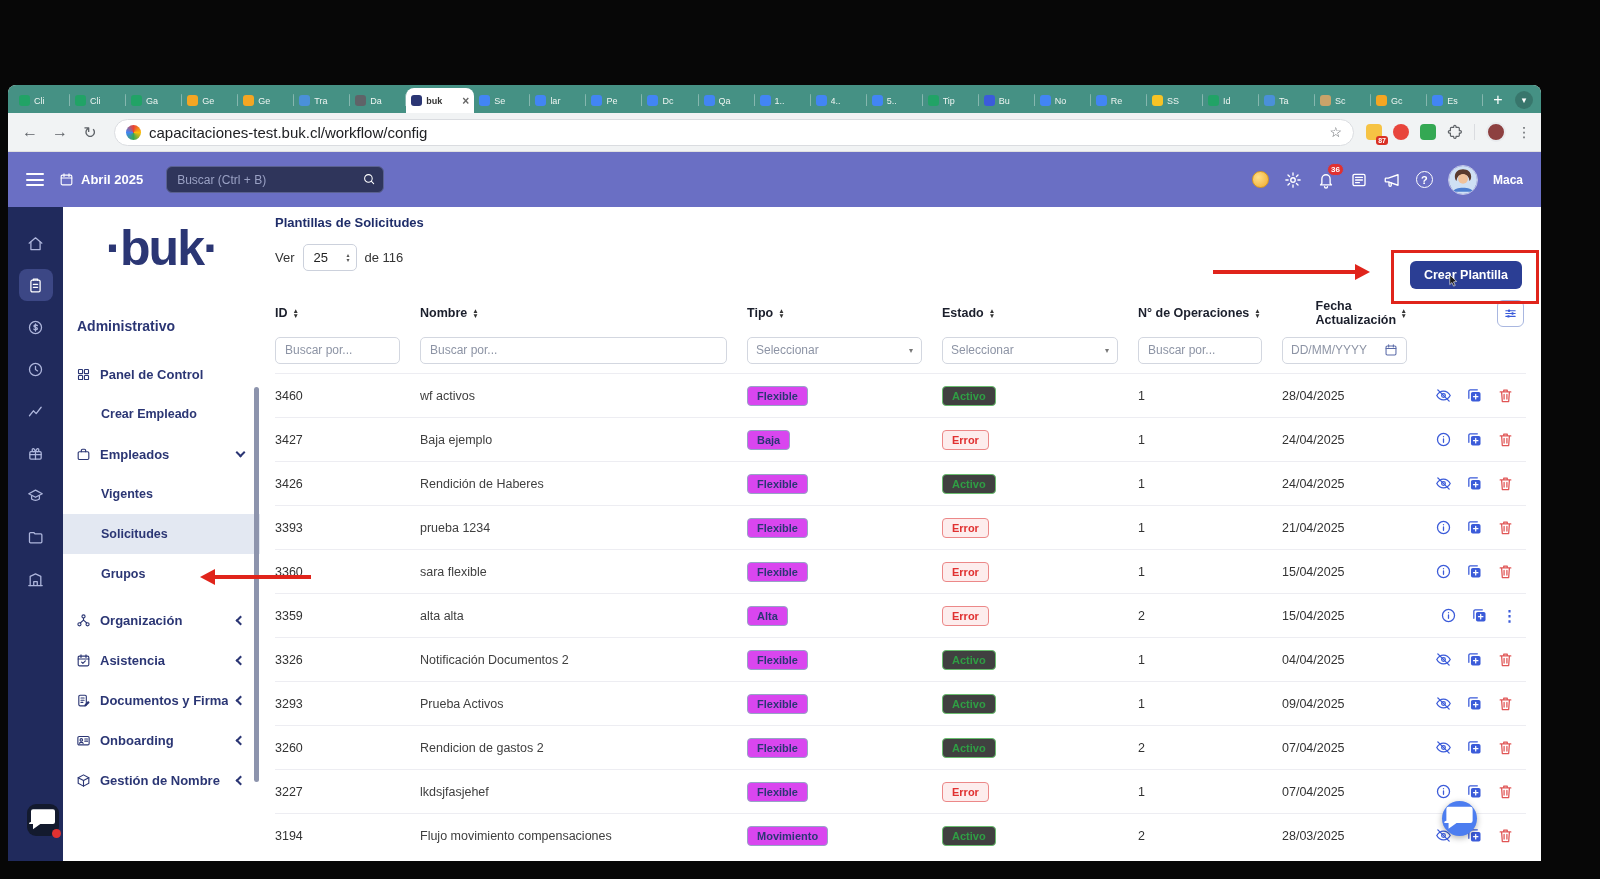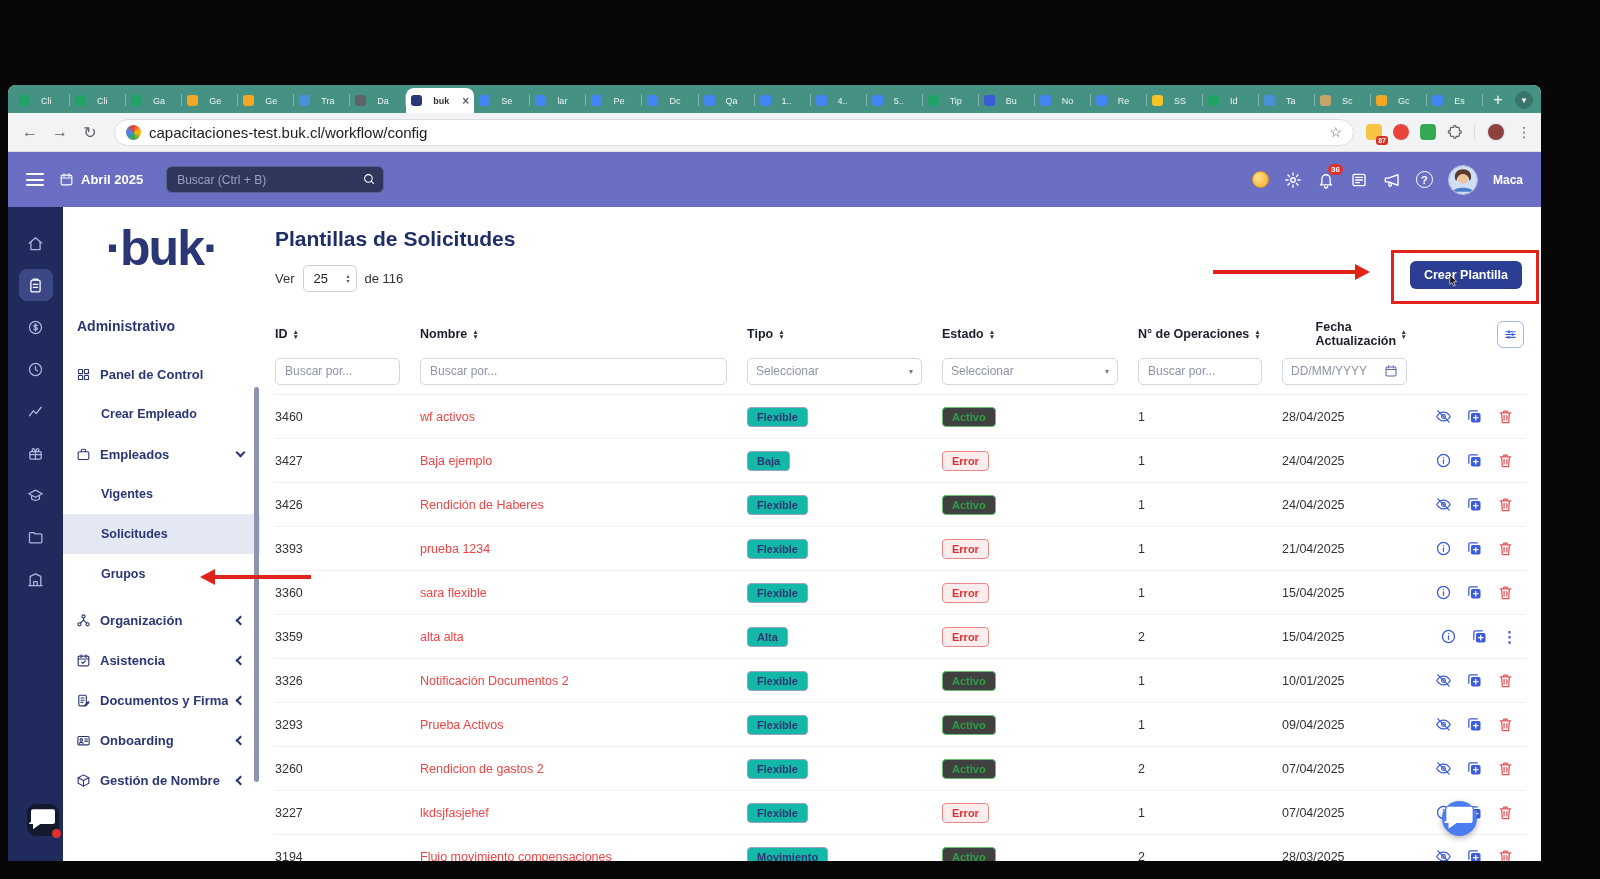--- a/index.html
+++ b/index.html
@@ -1,21 +1,21 @@
 <!DOCTYPE html>
 <html><head>
 <meta charset="utf-8">
 <style>
 *{margin:0;padding:0;box-sizing:border-box}
 html,body{width:1600px;height:879px;background:#070707;overflow:hidden;font-family:"Liberation Sans",sans-serif}
 .browser{position:absolute;left:8px;top:85px;width:1533px;height:776px;border-radius:8px 8px 0 0;overflow:hidden;background:#fff;display:flex;flex-direction:column}
 
 .tabstrip{height:28px;background:#459184;display:flex;align-items:flex-end;padding:3px 6px 0 6px;flex:none}
 #tabs{display:flex;flex:1;height:100%;align-items:flex-end;min-width:0}
-.tab{height:25px;flex:1 1 0;max-width:57px;display:flex;align-items:center;gap:11px;padding:0 5px;border-radius:8px 8px 0 0;color:#eef5f2;font-size:9px;overflow:hidden;position:relative;cursor:pointer}
+.tab{height:25px;flex:1 1 0;max-width:57px;display:flex;align-items:center;gap:4px;padding:0 5px;border-radius:8px 8px 0 0;color:#eef5f2;font-size:9px;overflow:hidden;position:relative;cursor:pointer}
 .tab:not(.active)::after{content:"";position:absolute;right:0;top:6px;height:12px;width:1px;background:rgba(255,255,255,.35)}
 .tab.active{background:#fff;color:#333;min-width:68px;font-weight:700}
 .fav{width:11px;height:11px;border-radius:3px;flex:none}
 .tlabel{white-space:nowrap;overflow:hidden;flex:1}
 .tclose{font-size:12px;color:#666;flex:none}
 .newtab{width:22px;height:22px;color:#fff;font-size:16px;display:flex;align-items:center;justify-content:center;margin:0 0 2px 4px;cursor:pointer}
 .tabcaret{width:18px;height:18px;border-radius:50%;background:rgba(0,0,0,.18);color:#fff;font-size:9px;display:flex;align-items:center;justify-content:center;margin:0 2px 4px 6px;cursor:pointer}
 
 .toolbar{height:39px;background:#f1f3f4;display:flex;align-items:center;padding:0 10px;gap:6px;border-bottom:1px solid #e0e0e0;flex:none}
 .navbtn{color:#5f6368;font-size:16px;width:24px;text-align:center;cursor:pointer}
@@ -68,21 +68,21 @@
 .mitem.disabled{color:#a6adc6;cursor:default}
 .mitem.gap{margin-top:6px}
 .lockic{width:13px;height:13px}
 .lockic svg{width:13px;height:13px}
 .chev{width:7px;height:7px;border-right:2px solid #2b3674;border-bottom:2px solid #2b3674;flex:none;margin-right:3px}
 .chev.down{transform:rotate(45deg);margin-top:-4px}
 .chev.left{transform:rotate(135deg)}
 .sbscroll{position:absolute;right:1px;top:180px;width:5px;height:395px;background:#8d94ad;border-radius:3px}
 
 .main{flex:1;background:#fff;position:relative;overflow:hidden;padding:0 15px;min-width:0}
-.ptitle{margin-top:20px;font-size:21px;font-weight:700;color:#1f2d69}
+.ptitle{margin-top:8px;font-size:13px;font-weight:700;color:#1f2d69}
 .controls{margin-top:14px;display:flex;align-items:center;gap:8px;font-size:13px;color:#333}
 .pagesize{width:54px;height:27px;border:1px solid #ccd1dc;border-radius:5px;display:flex;align-items:center;justify-content:space-between;padding:0 6px 0 10px;font-size:13px;color:#222;background:#fff;cursor:pointer}
 .stepper{display:flex;flex-direction:column;font-size:6px;line-height:5px;color:#555}
 .createbtn{position:absolute;top:54px;right:19px;width:112px;height:28px;background:#2b3e94;color:#fff;border:none;border-radius:6px;font-size:12.5px;font-weight:700;font-family:inherit;cursor:pointer}
 .table{margin-top:24px}
 .gridrow{display:grid;grid-template-columns:145px 327px 195px 196px 144px 135px 1fr;align-items:center}
 .thead{height:36px}
 .hcell{display:flex;align-items:center;font-size:12.5px;font-weight:700;color:#1b1f2c;cursor:pointer}
 .htext{line-height:1.15}
 .sort{display:inline-flex;flex-direction:column;margin-left:5px;font-size:6.5px;line-height:5.5px;color:#333}
@@ -92,23 +92,23 @@
 .settingsbtn svg{width:15px;height:15px}
 .filters{height:42px;padding-bottom:4px}
 .cell{min-width:0}
 .fin{width:calc(100% - 20px);height:27px;border:1px solid #d3d7e0;border-radius:5px;padding:0 9px;font-size:12px;color:#333;font-family:inherit;background:#fff;outline:none}
 .fin::placeholder{color:#8d94a5}
 .fsel{width:calc(100% - 20px);height:27px;border:1px solid #d3d7e0;border-radius:5px;padding:0 8px;font-size:12px;color:#8d94a5;display:flex;align-items:center;justify-content:space-between;background:#fff;cursor:pointer}
 .caret{font-size:8px;color:#777}
 .fdate{width:125px}
 .calic{width:14px;height:14px;color:#5a6aa8}
 .trow{height:44px;border-top:1px solid #ededf2;font-size:12.5px;color:#333}
-.tname{color:#ef4444;text-decoration:none;cursor:pointer}
+.tname{color:#404040;text-decoration:none;cursor:pointer}
 .badge{display:inline-block;padding:3px 9px;border-radius:4px;font-size:11px;font-weight:700}
-.badge.tipo{border:1px solid #97a3c6;color:#2b3674;background:#14b8a6}
+.badge.tipo{border:1px solid #97a3c6;color:#2b3674;background:#d946ef}
 .badge.activo{border:1px solid #69bd6e;color:#2f9e44;background:#404040}
 .badge.error{border:1px solid #ec8888;color:#e03131;background:#fdeded}
 .actions{display:flex;justify-content:flex-end;gap:14px;padding-right:12px;align-items:center}
 .act{width:17px;height:17px;display:inline-flex;cursor:pointer}
 .act svg{width:17px;height:17px}
 .act.blue{color:#3b5bd9}
 .act.red{color:#e05555}
 .kebabtxt{color:#3b5bd9;font-size:15px;font-weight:700;width:12px;text-align:center}
 
 .anno{position:absolute;z-index:50;pointer-events:none}
@@ -750,21 +750,21 @@
                 </span>
                 <span class="act kebabtxt">⋮</span>
               </div>
             </div>
             <div class="gridrow trow">
               <div class="cell tid">3326</div>
               <div class="cell"><a class="tname">Notificación Documentos 2</a></div>
               <div class="cell"><span class="badge tipo">Flexible</span></div>
               <div class="cell"><span class="badge activo">Activo</span></div>
               <div class="cell tops">1</div>
-              <div class="cell tdate">10/01/2025</div>
+              <div class="cell tdate">04/04/2025</div>
               <div class="cell actions">
                 <span class="ic act blue">
                   <svg viewBox="0 0 24 24" fill="none" stroke="currentColor" stroke-width="1.8" stroke-linecap="round" stroke-linejoin="round">
                     <path d="M2.5 12S6 5.8 12 5.8 21.5 12 21.5 12 18 18.2 12 18.2 2.5 12 2.5 12z"></path>
                     <circle cx="12" cy="12" r="2.6"></circle>
                     <path d="m4 4 16 16"></path>
                   </svg>
                 </span>
                 <span class="ic act blue">
                   <svg viewBox="0 0 24 24" fill="none" stroke-linecap="round" stroke-linejoin="round">

